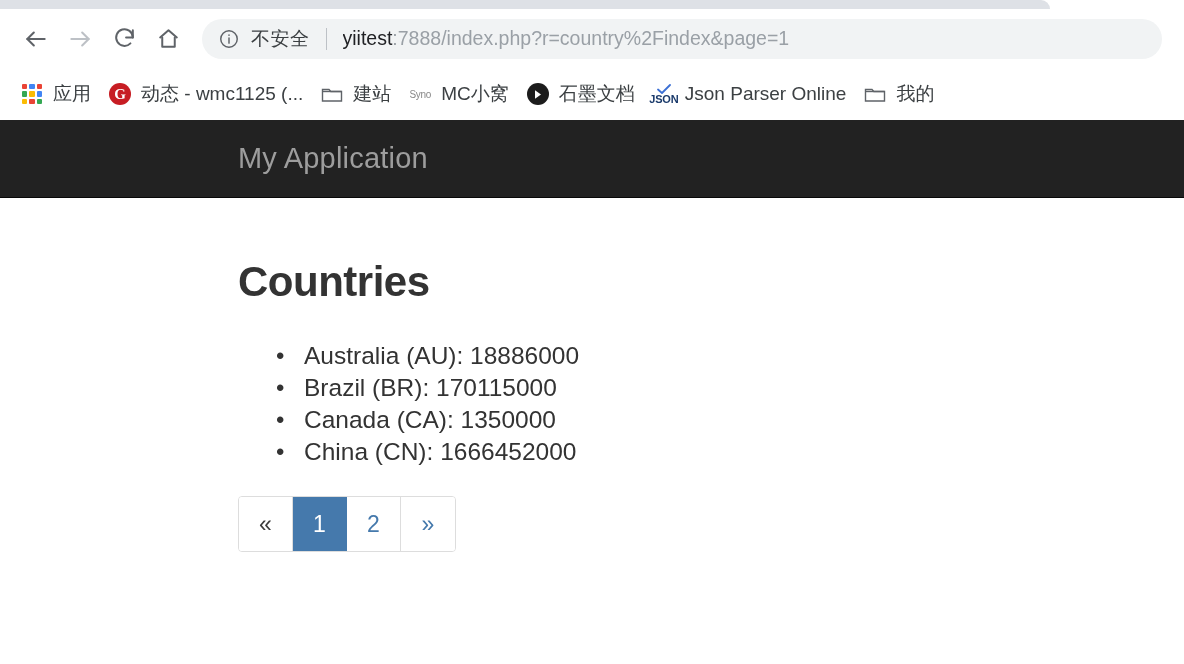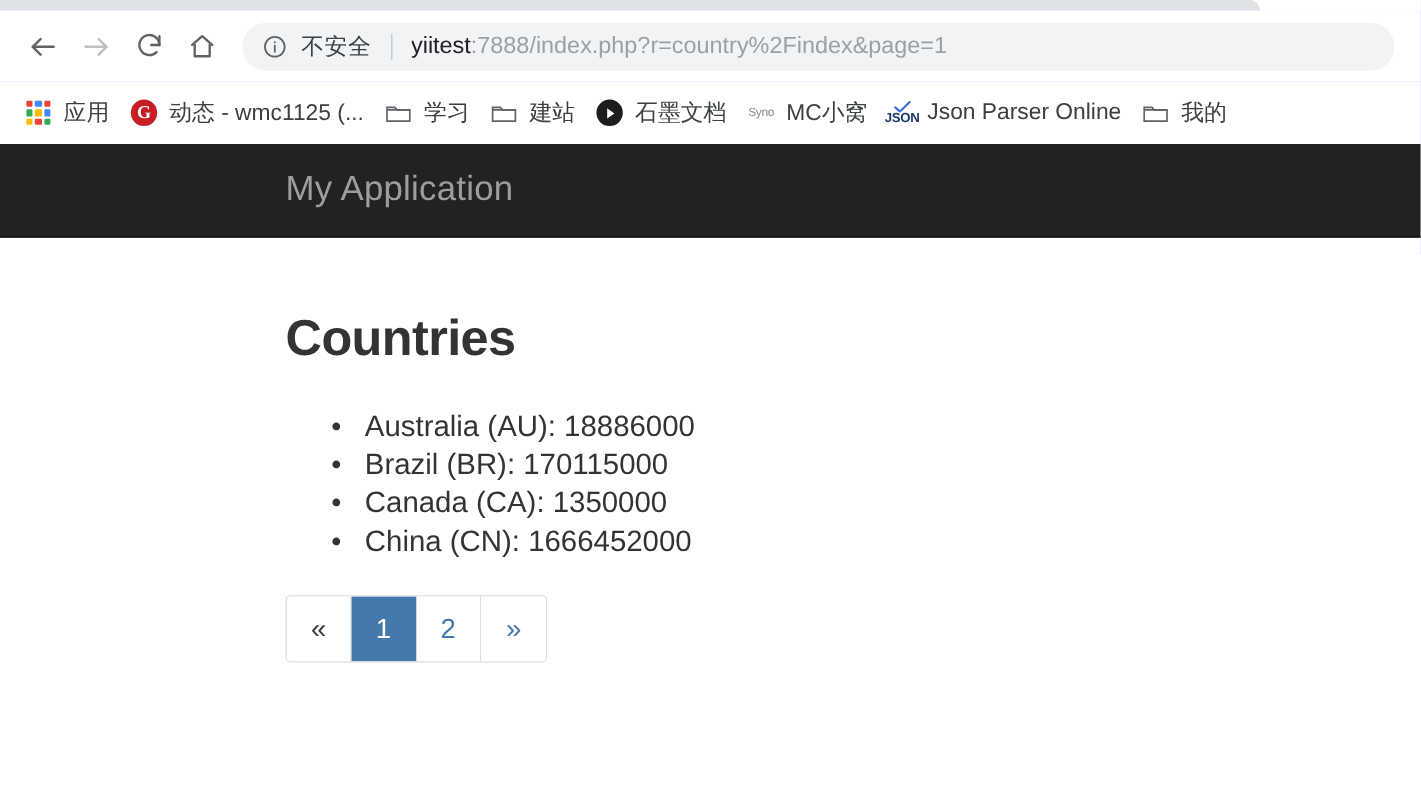--- a/index.html
+++ b/index.html
@@ -5,21 +5,21 @@
   * { box-sizing: border-box; margin: 0; padding: 0; }
   html, body {
     width: 1184px;
     height: 664px;
     overflow: hidden;
     background: #ffffff;
     font-family: "Liberation Sans", sans-serif;
   }
 
   
-  #browser-window { width: 1184px; height: 664px; position: relative; background:#c4b5fd; }
+  #browser-window { width: 1184px; height: 664px; position: relative; background:#22c55e; }
 
   .tab-strip {
     height: 9px;
     background: #ffffff;
     position: relative;
     overflow: hidden;
   }
   .tab-strip-bg {
     position: absolute;
     left: 0; top: 0;
@@ -300,56 +300,47 @@
       <span class="bookmark-label">应用</span>
     </div>
 
     <div class="bookmark">
       <span class="bm-icon">
         <span class="gitee-icon">G</span>
       </span>
       <span class="bookmark-label">动态 - wmc1125 (...</span>
     </div>
 
+
     <div class="bookmark">
       <span class="bm-icon folder-icon">
         <svg width="22" height="18" viewBox="0 0 22 18" fill="none" stroke="#5f6368" stroke-width="1.4">
           <path d="M1.5 4.5 h6.5 l1.8 2 h10.7 v9.5 h-19 z" fill="#ffffff"></path>
           <path d="M1.5 6.5 h19"></path>
         </svg>
       </span>
-      <span class="bookmark-label">学习</span>
-    </div>
-
-    <div class="bookmark">
-      <span class="bm-icon folder-icon">
-        <svg width="22" height="18" viewBox="0 0 22 18" fill="none" stroke="#5f6368" stroke-width="1.4">
-          <path d="M1.5 4.5 h6.5 l1.8 2 h10.7 v9.5 h-19 z" fill="#ffffff"></path>
-          <path d="M1.5 6.5 h19"></path>
-        </svg>
-      </span>
       <span class="bookmark-label">建站</span>
+    </div>
+
+    <div class="bookmark">
+      <span class="bm-icon">
+        <span class="syno-icon">Syno</span>
+      </span>
+      <span class="bookmark-label">MC小窝</span>
     </div>
 
     <div class="bookmark">
       <span class="bm-icon">
         <span class="shimo-icon">
           <svg width="13" height="13" viewBox="0 0 13 13">
             <path d="M4 2.2 L10 6.6 L4 10.8 Z" fill="#ffffff"></path>
           </svg>
         </span>
       </span>
       <span class="bookmark-label">石墨文档</span>
-    </div>
-
-    <div class="bookmark">
-      <span class="bm-icon">
-        <span class="syno-icon">Syno</span>
-      </span>
-      <span class="bookmark-label">MC小窝</span>
     </div>
 
     <div class="bookmark">
       <span class="bm-icon">
         <span class="json-icon">
           <svg width="16" height="10" viewBox="0 0 16 10" fill="none" stroke="#3b6fd4" stroke-width="1.8" stroke-linecap="round" stroke-linejoin="round">
             <polyline points="2,5.5 6,9 14,1"></polyline>
           </svg>
           <span class="jtext">JSON</span>
         </span>

